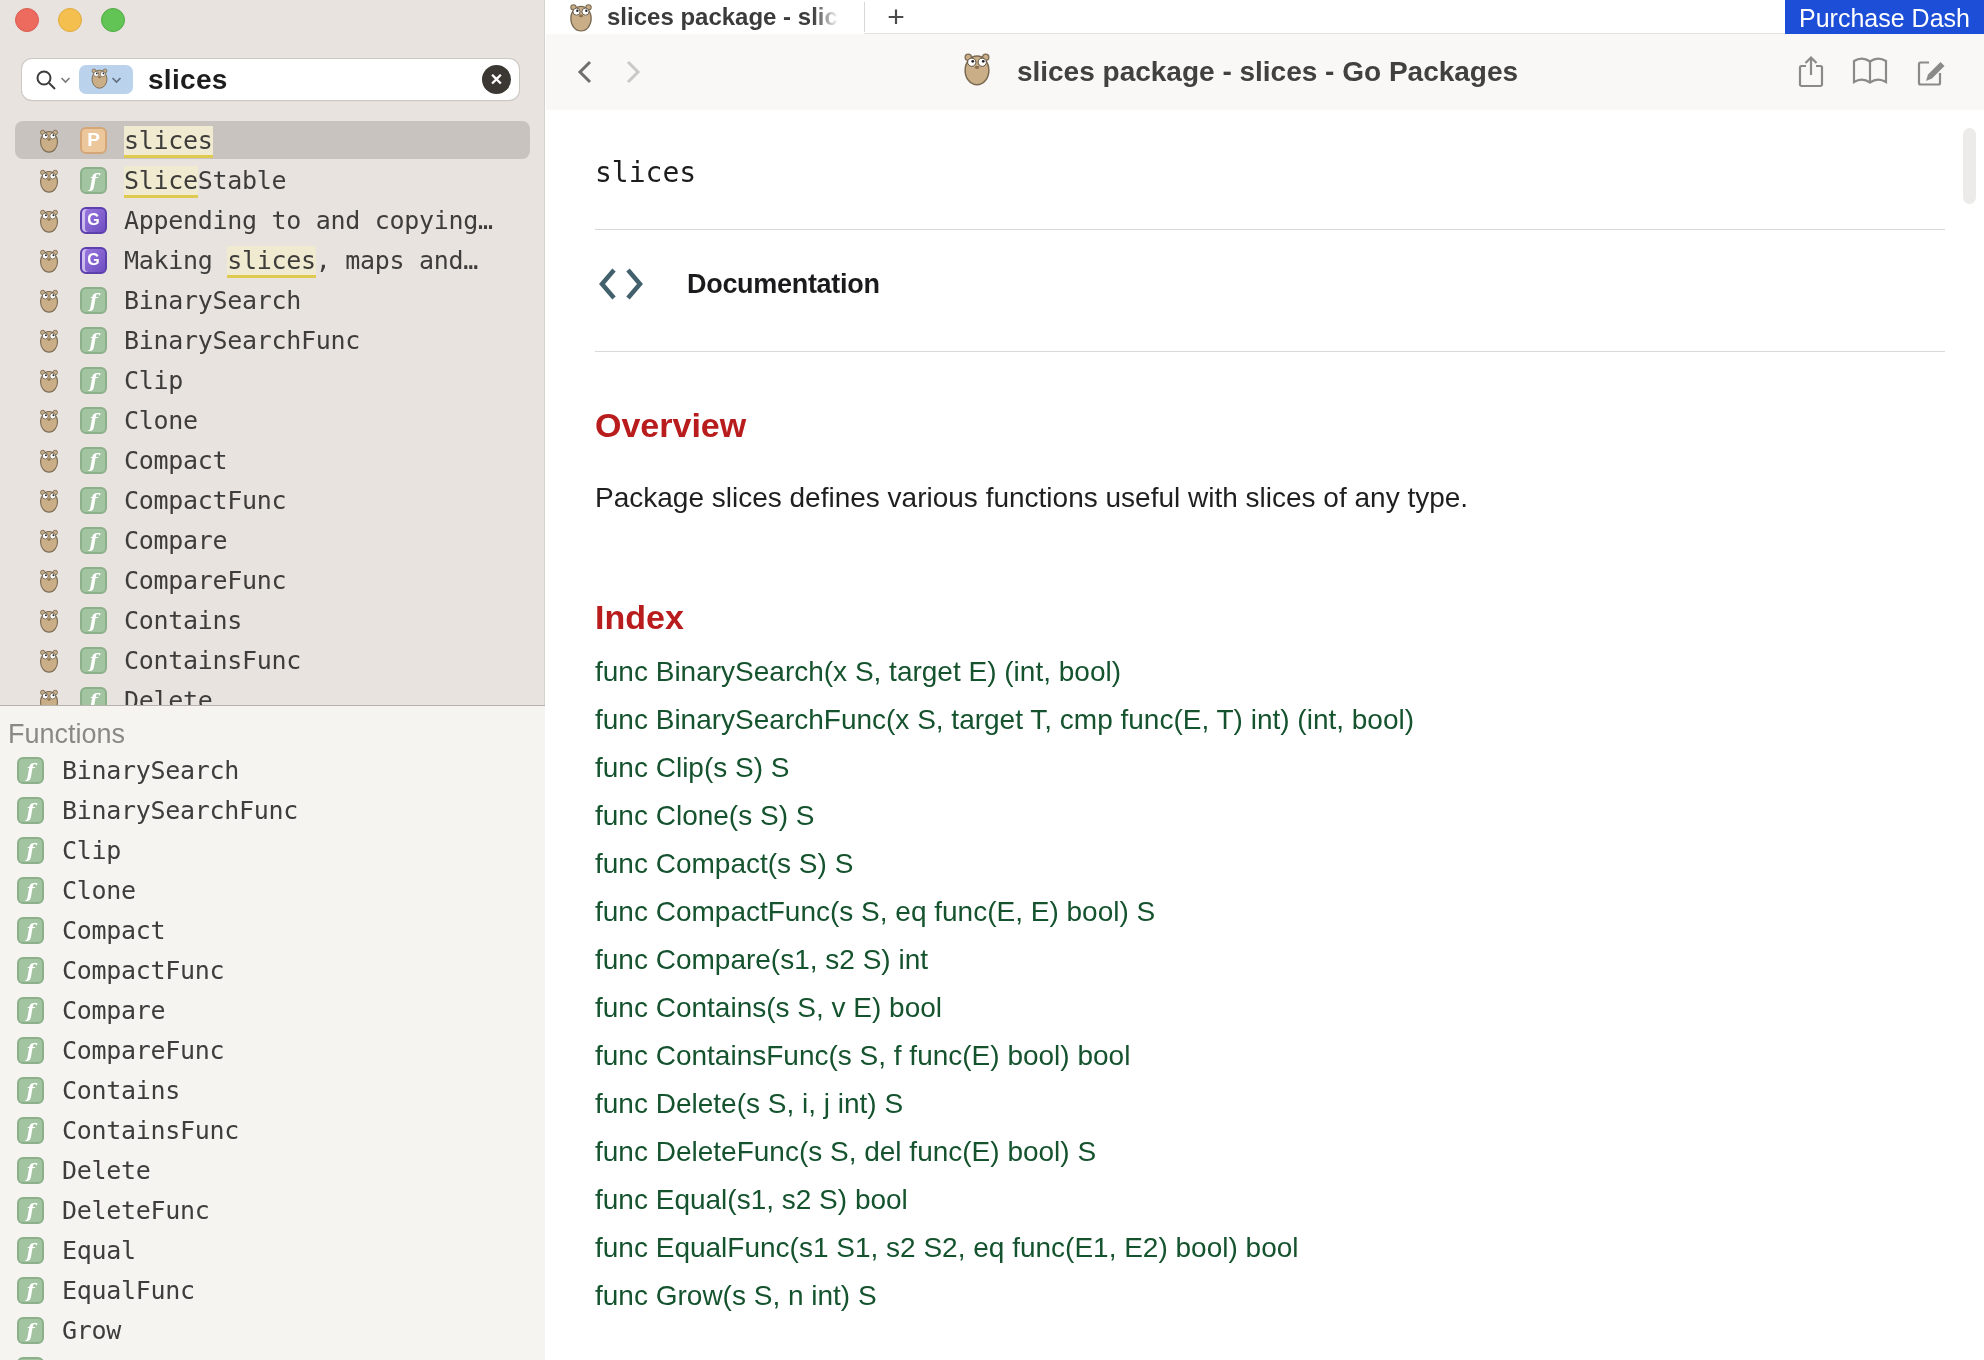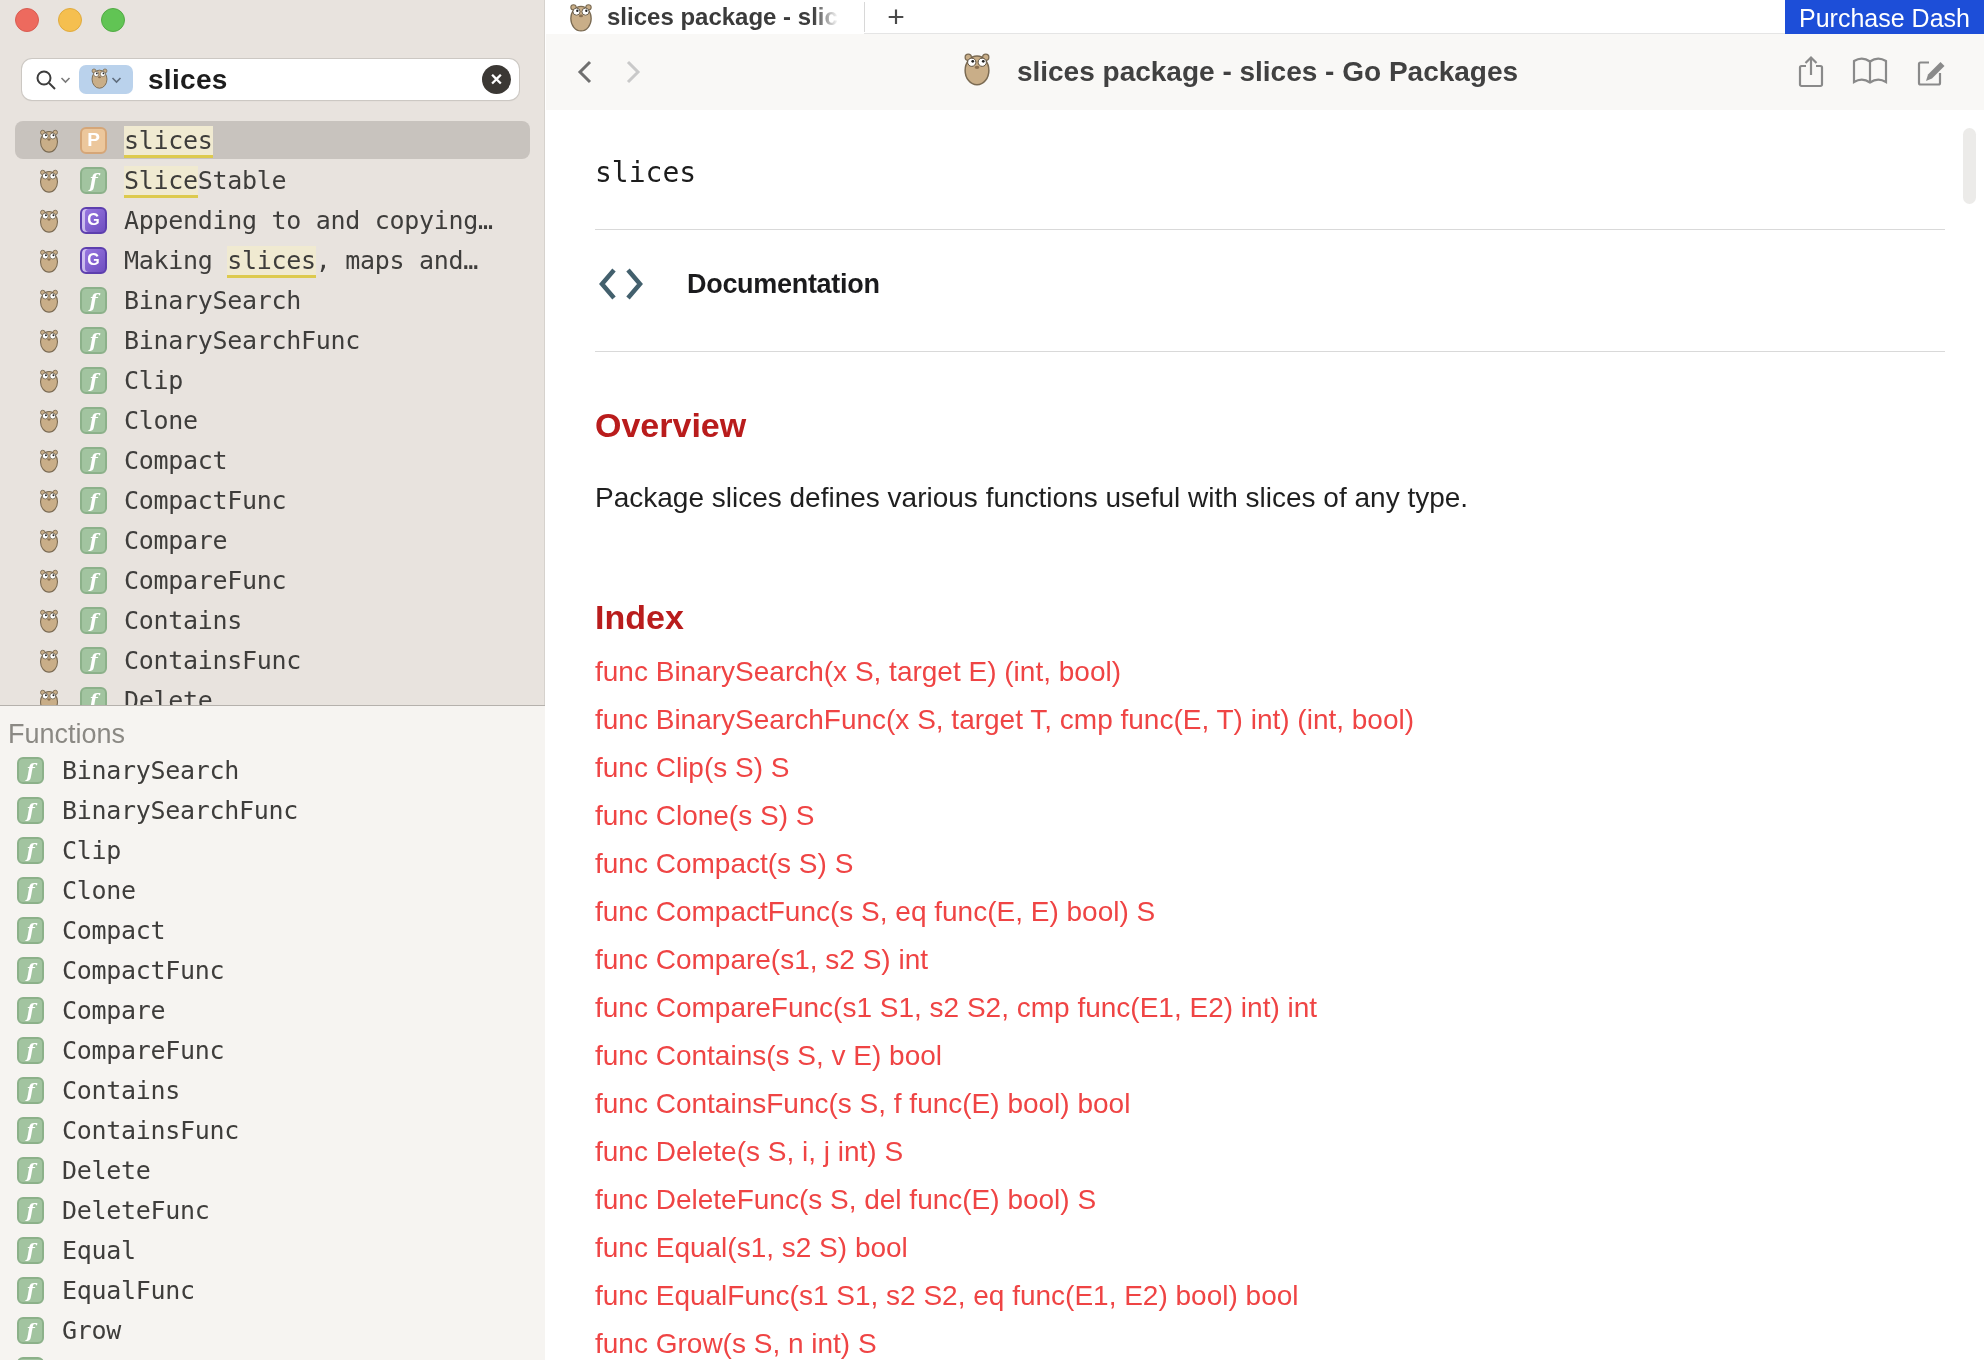--- a/index.html
+++ b/index.html
@@ -78,21 +78,21 @@
   .rule{height:1px;background:#d9d9d9;}
   .rule1{top:119px;}
   .rule2{top:241px;}
   .doc-header{top:152px;display:flex;align-items:center;gap:40px;}
   .doc-title{font-size:27px;font-weight:700;color:#1b1b1d;letter-spacing:-.3px;}
   .h2{font-weight:700;color:#b91c1c;font-size:34px;}
   .overview-h{top:296px;}
   .para{top:372px;font-size:28px;color:#1f1f1f;}
   .index-h{top:472px;margin-top:16px;}
   .idx-list{top:538px;}
-  .idx-link{height:48px;line-height:48px;font-size:28px;color:#ef4444;white-space:nowrap;}
+  .idx-link{height:48px;line-height:48px;font-size:28px;color:#14532d;white-space:nowrap;}
   .scrollbar{position:absolute;right:8px;top:128px;width:13px;height:76px;border-radius:7px;background:#ecebe9;}
 </style>
 </head>
 <body>
 
 <div class="sidebar">
   <div class="traffic">
     <div class="light close"></div>
     <div class="light min"></div>
     <div class="light max"></div>
@@ -521,21 +521,20 @@
     <div class="c-abs para">Package slices defines various functions useful with slices of any type.</div>
     <div class="c-abs h2 index-h">Index</div>
     <div class="c-abs idx-list">
         <div class="idx-link">func BinarySearch(x S, target E) (int, bool)</div>
         <div class="idx-link">func BinarySearchFunc(x S, target T, cmp func(E, T) int) (int, bool)</div>
         <div class="idx-link">func Clip(s S) S</div>
         <div class="idx-link">func Clone(s S) S</div>
         <div class="idx-link">func Compact(s S) S</div>
         <div class="idx-link">func CompactFunc(s S, eq func(E, E) bool) S</div>
         <div class="idx-link">func Compare(s1, s2 S) int</div>
-        <div class="idx-link">func CompareFunc(s1 S1, s2 S2, cmp func(E1, E2) int) int</div>
         <div class="idx-link">func Contains(s S, v E) bool</div>
         <div class="idx-link">func ContainsFunc(s S, f func(E) bool) bool</div>
         <div class="idx-link">func Delete(s S, i, j int) S</div>
         <div class="idx-link">func DeleteFunc(s S, del func(E) bool) S</div>
         <div class="idx-link">func Equal(s1, s2 S) bool</div>
         <div class="idx-link">func EqualFunc(s1 S1, s2 S2, eq func(E1, E2) bool) bool</div>
         <div class="idx-link">func Grow(s S, n int) S</div>
       </div>
   </div>
 

